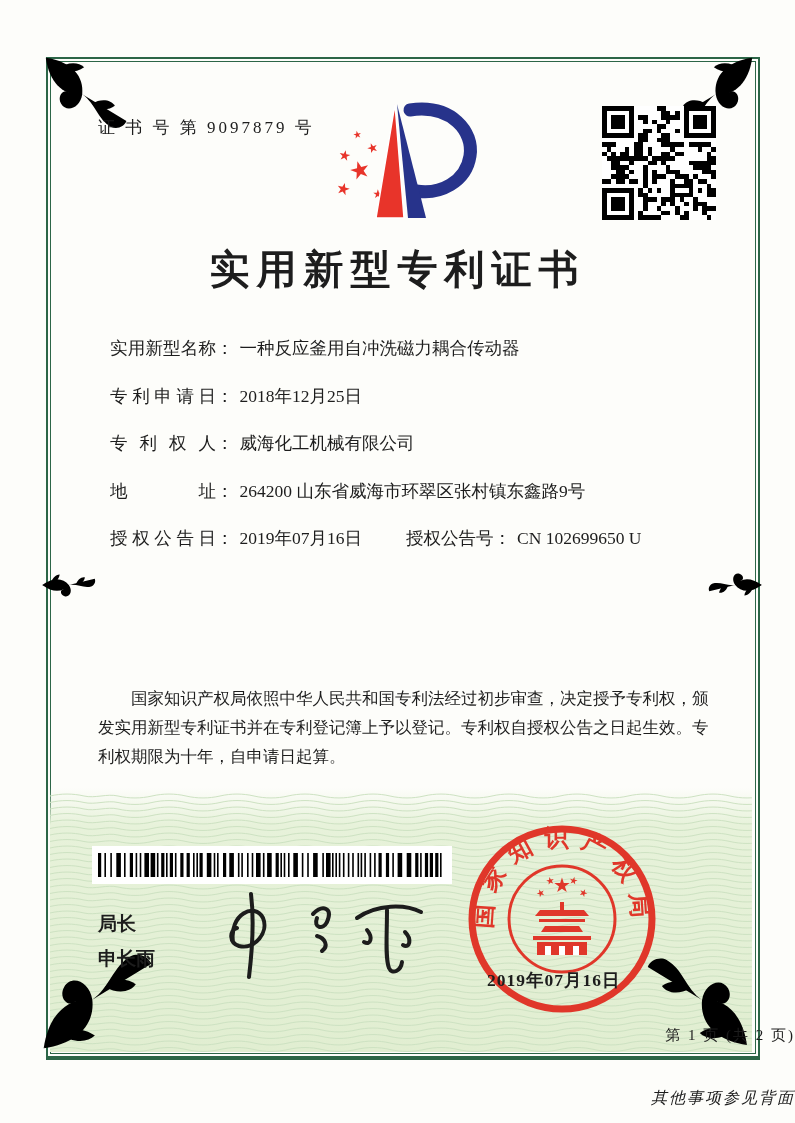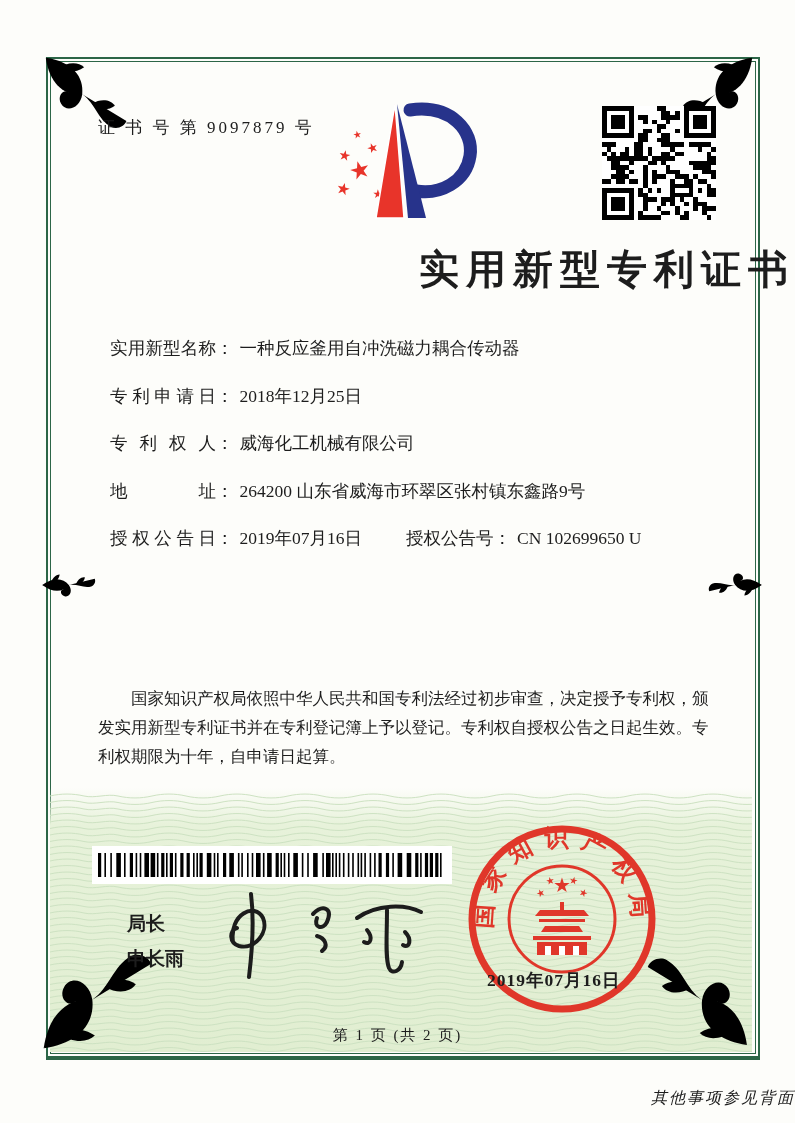--- a/index.html
+++ b/index.html
@@ -13,41 +13,41 @@
     border:2px solid #2c6647;border-bottom-width:4px;}
   .frame-inner{position:absolute;inset:2px;border:1px solid #2c6647;}
   
   .green-zone{position:absolute;left:50px;top:788px;width:702px;height:264px;
     background:linear-gradient(180deg, rgba(231,242,218,0) 0%, #e7f2da 14%, #e1eed1 100%);}
   .green-zone svg{position:absolute;inset:0;}
   
   .cert-no{position:absolute;left:98px;top:116px;font-size:17px;letter-spacing:3px;text-align:center;}
   .logo{position:absolute;left:330px;top:94px;width:152px;height:134px;}
   .qr{position:absolute;left:602px;top:106px;width:114px;height:114px;}
-  .doc-title{position:absolute;left:0;right:0;top:242px;text-align:right;
+  .doc-title{position:absolute;left:0;right:0;top:242px;text-align:center;
     font-size:40px;font-weight:700;letter-spacing:7px;}
   
   .fields{position:absolute;left:110px;top:338px;width:618px;font-size:17.5px;}
   .frow{margin-bottom:27.5px;line-height:20px;white-space:nowrap;}
   .flabel{display:inline-block;width:106px;text-align:justify;text-align-last:justify;vertical-align:top;}
   .fsep{margin-right:6px;}
   .grant-right{margin-left:44px;}
   
   .paras{position:absolute;left:98px;top:684px;width:616px;font-size:16.5px;
     line-height:29px;}
   .paras p{margin:0;text-indent:2em;}
   
   .barcode-chip{position:absolute;left:92px;top:846px;width:356px;height:38px;
     background:#fff;display:flex;align-items:center;padding-left:4px;}
-  .director{position:absolute;left:98px;top:906px;font-size:19px;font-weight:600;line-height:35px;margin-left:29px;}
+  .director{position:absolute;left:98px;top:906px;font-size:19px;font-weight:600;line-height:35px;}
   .signature{position:absolute;left:205px;top:880px;width:250px;height:108px;}
   .seal{position:absolute;left:463px;top:820px;width:198px;height:198px;}
   .seal-date{position:absolute;left:487px;top:968px;font-size:17.5px;font-weight:600;
     letter-spacing:1px;z-index:5;}
-  .page-info{position:absolute;left:0;right:0;top:1026px;text-align:center;font-size:15px;letter-spacing:2px;}
+  .page-info{position:absolute;left:0;right:0;top:1026px;text-align:right;font-size:15px;letter-spacing:2px;}
   .back-note{position:absolute;left:0;right:0;top:1088px;text-align:right;
     font-size:16px;font-style:italic;letter-spacing:2px;}
   
   .orn{position:absolute;color:#2f6b46;}
   .orn-tr{transform:scaleX(-1);}
   .orn-bl{transform:scaleY(-1);}
   .orn-br{transform:scale(-1,-1);}
   .orn-ml{transform:rotate(-45deg) scale(.55);}
   .orn-mr{transform:rotate(135deg) scale(.55);}
 </style>

